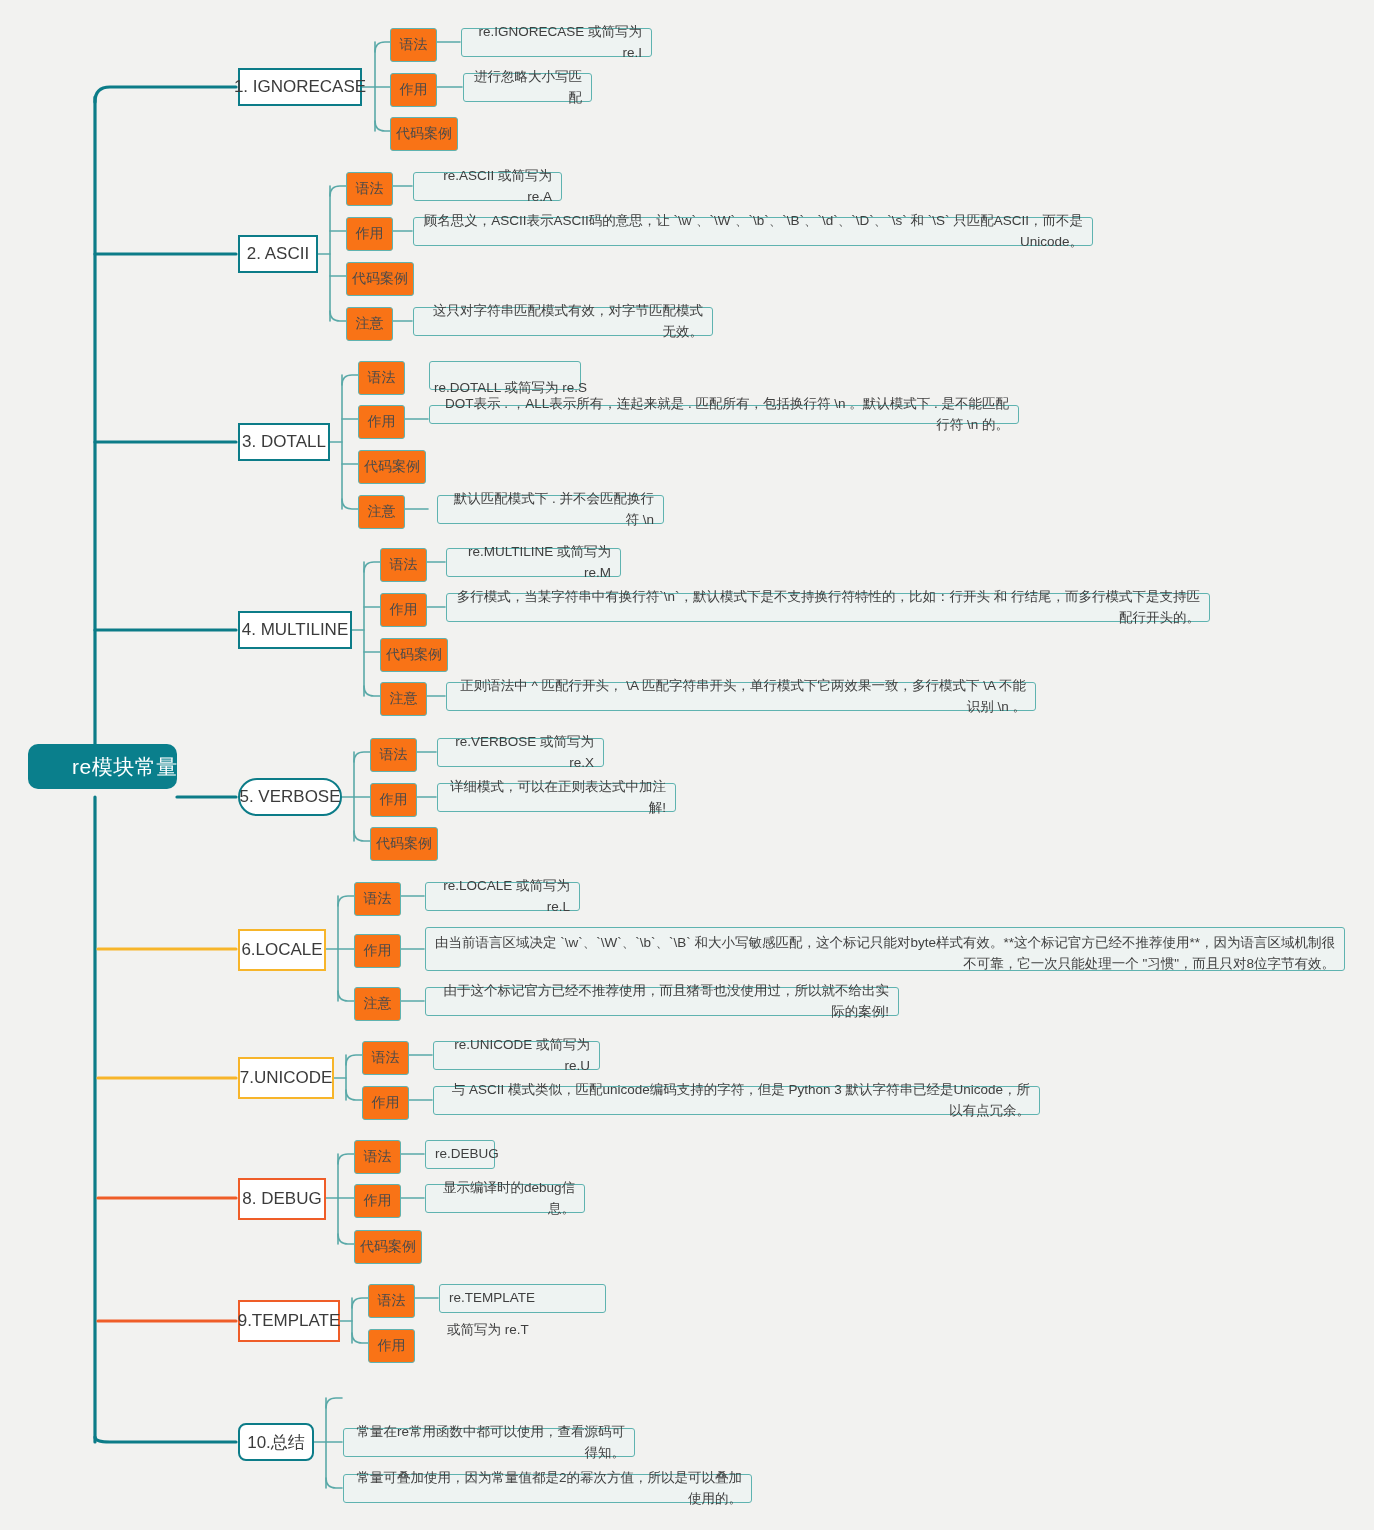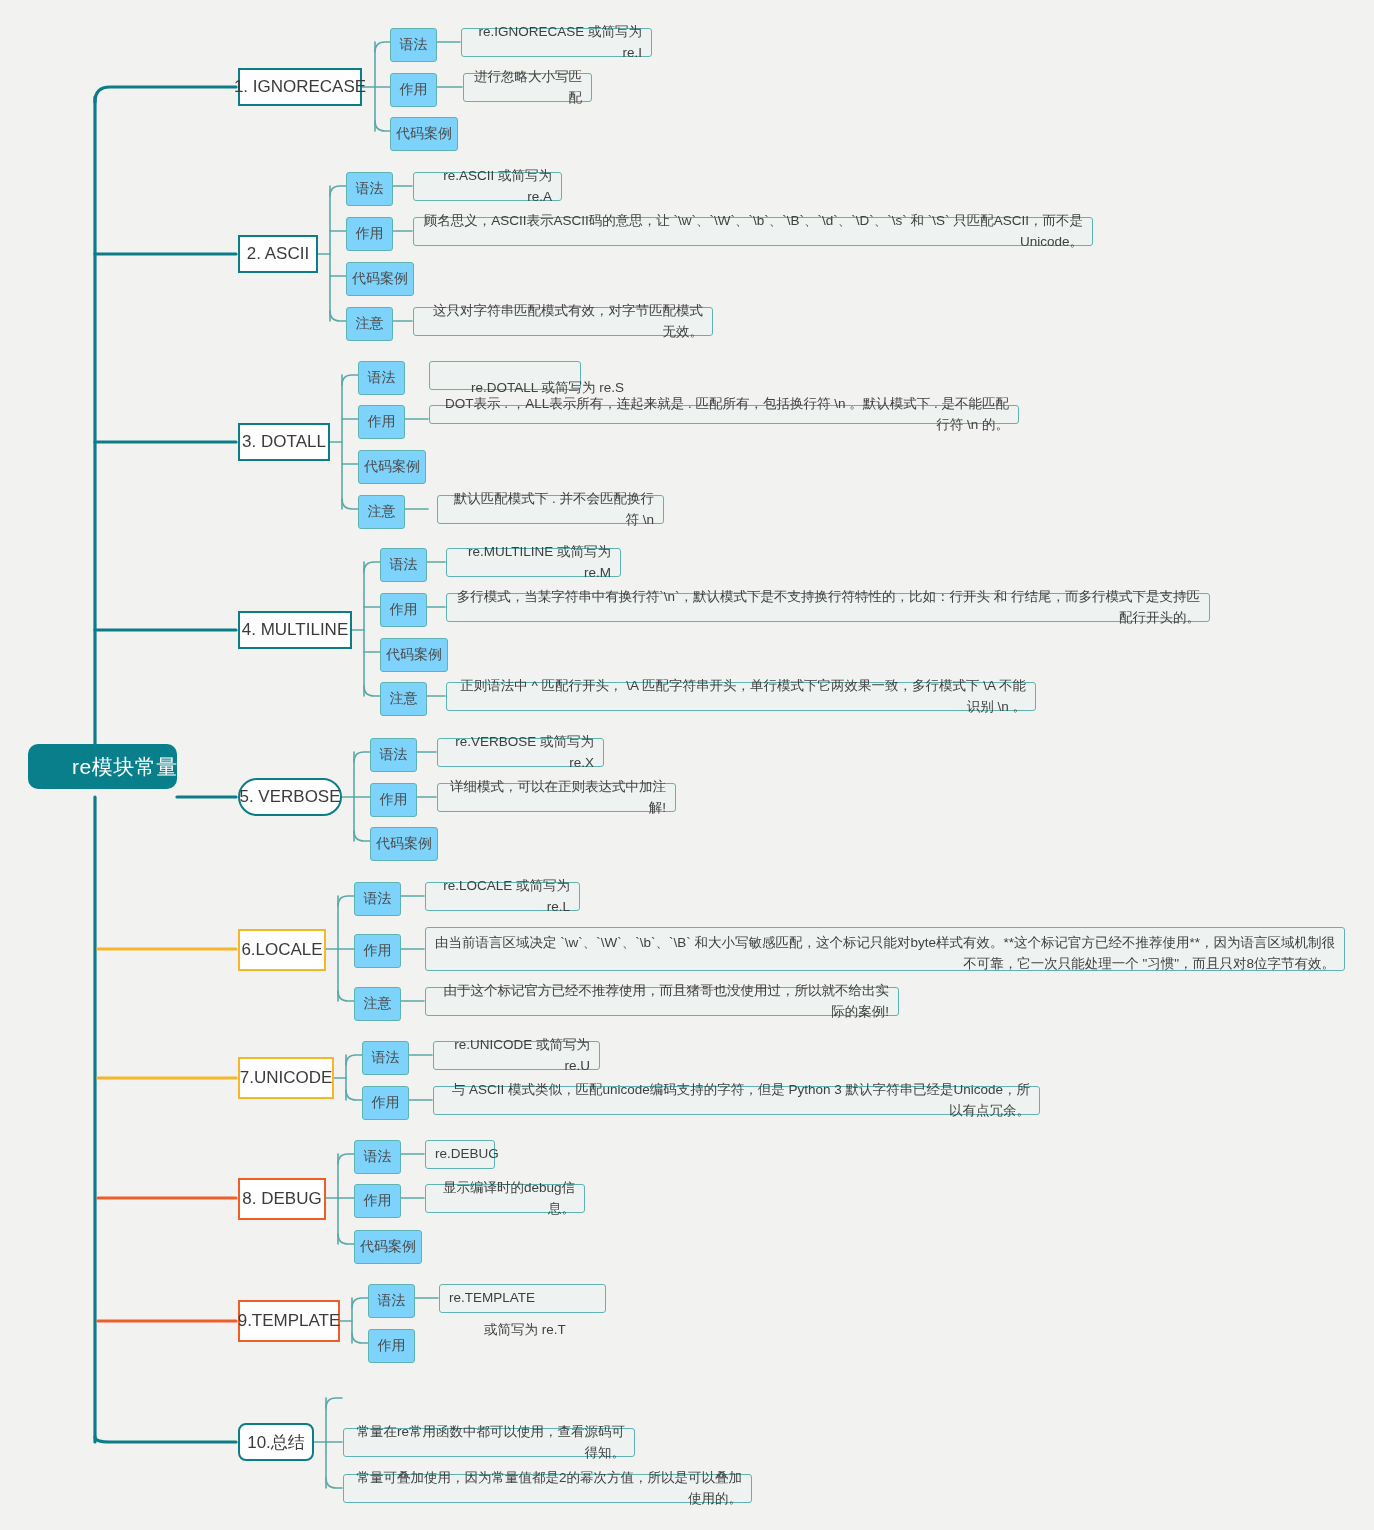--- a/index.html
+++ b/index.html
@@ -50,21 +50,21 @@
     border: 2.5px solid #0c7c88;
     font-size: 17px;
     color: #3b3b3b;
     padding: 0 10px;
   }
   .topic.warn { border-color: #f7b52a; }
   .topic.danger { border-color: #ef5d28; }
 
   
   .label-box {
-    background: #7dd3fc;
+    background: #f97316;
     border: 1.2px solid #5fb3b0;
     border-radius: 3px;
     font-size: 14px;
     color: #4a4a4a;
     padding: 16px 8px;
   }
   
   .content-box {
     background: #eef3f2;
     border: 1.2px solid #5fb3b0;
@@ -78,21 +78,20 @@
     text-align: right;
   }
   .content-box.multi { align-items: flex-start; padding-top: 5px; }
   .content-box.empty { color: transparent; }
   
   .overflow-text {
     position: absolute;
     font-size: 13.5px;
     color: #3f3f3f;
     white-space: nowrap;
-    margin-left: 37px;
   }
 </style>
 </head>
 <body>
 
 <div id="canvas">
 
   <svg id="wires" viewBox="0 0 1374 1530">
 
     <g fill="none" stroke="#0c7c88" stroke-width="3.2" stroke-linecap="round">

